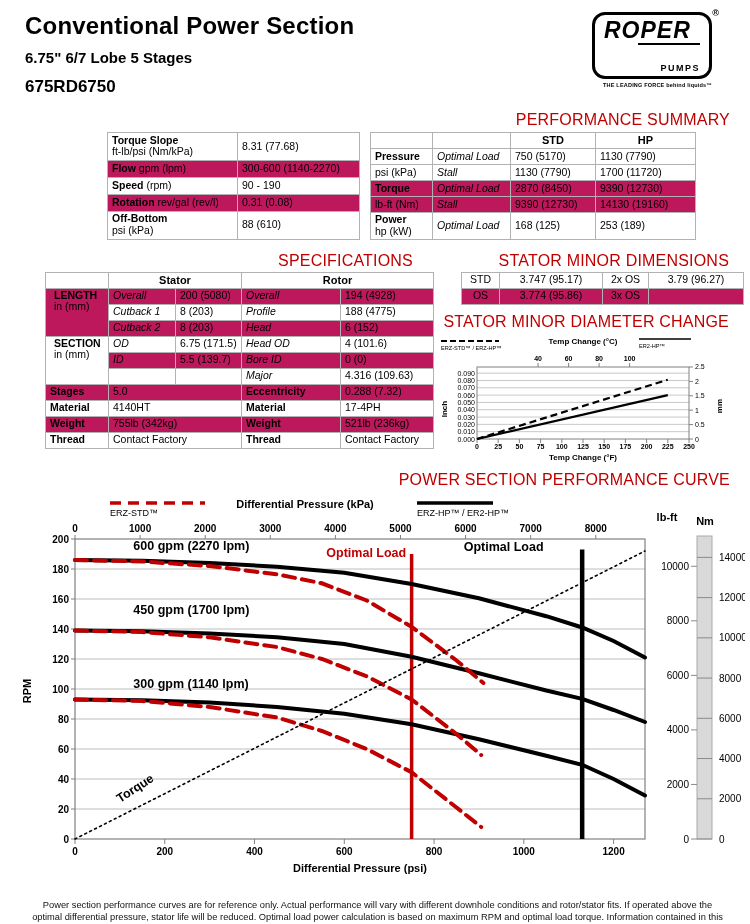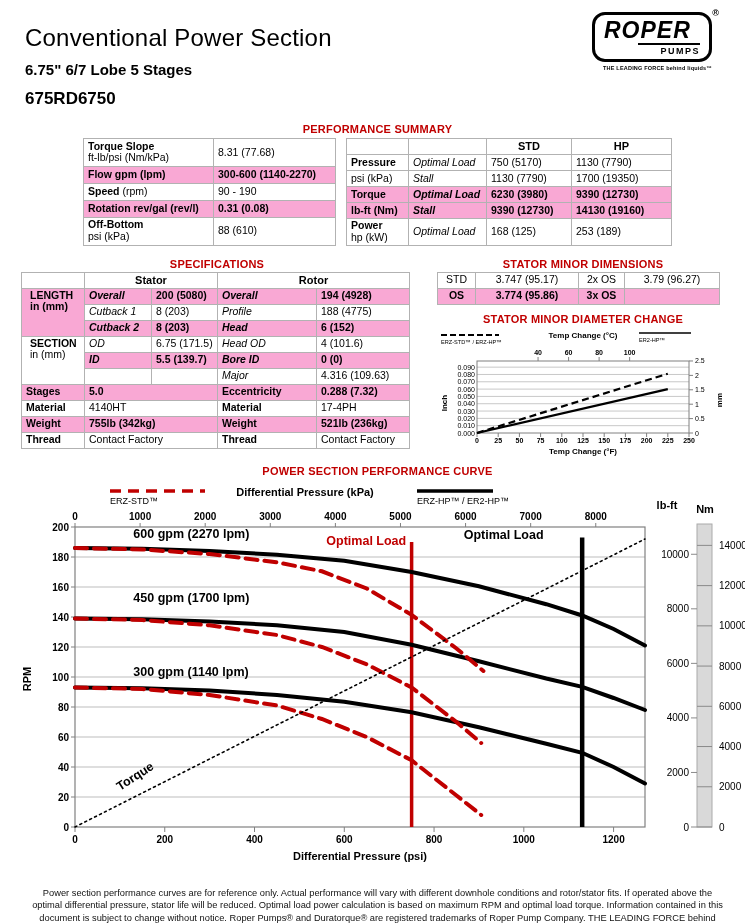--- a/index.html
+++ b/index.html
@@ -1,36 +1,36 @@
 <!DOCTYPE html>
 <html><head>
 <meta charset="utf-8">
 <style>
   html,body{margin:0;padding:0;background:#fff;}
   body{width:750px;height:924px;overflow:hidden;color:#000;
        font-family:"Liberation Sans",sans-serif;position:relative;}
   .page{padding:12px 20px 0 25px;}
   
   .hdr{display:flex;justify-content:space-between;align-items:flex-start;}
-  .title{font-size:24px;font-weight:normal;letter-spacing:.2px;margin-top:12px;}
+  .title{font-size:24px;font-weight:bold;letter-spacing:.2px;}
   .subtitle{font-size:15px;font-weight:bold;margin-top:9px;}
   .model{font-size:17px;font-weight:bold;margin-top:11px;}
   .logoWrap{margin-right:18px;position:relative;}
   .logoBox{border:3px solid #000;border-radius:13px;padding:4px 9px 3px;width:96px;position:relative;}
   .logoMark{font-size:23px;font-weight:800;letter-spacing:1px;font-style:italic;line-height:1;}
-  .logoPumps{font-size:9px;font-weight:bold;letter-spacing:1.5px;text-align:right;border-top:2px solid #000;margin-top:1px;padding-top:1px;margin-left:34px;}
+  .logoPumps{font-size:9px;font-weight:bold;letter-spacing:1.5px;text-align:right;border-top:2px solid #000;margin-top:1px;padding-top:18px;margin-left:34px;}
   .logoReg{position:absolute;top:-7px;right:-10px;font-size:9px;font-weight:bold;}
   .logoTag{font-size:5.5px;font-weight:bold;text-align:right;margin-top:3px;letter-spacing:.2px;}
   
-  .sec{color:#C00000;font-weight:bold;font-size:11px;text-align:center;letter-spacing:.2px;}
+  .sec{color:#C00000;font-weight:normal;font-size:16px;text-align:right;letter-spacing:.2px;}
   
-  table.dtable{border-collapse:collapse;font-size:10.5px;line-height:1.12;table-layout:fixed;}
+  table.dtable{border-collapse:collapse;font-size:10.5px;line-height:1.12;table-layout:fixed;margin-left:24px;}
   .dtable td,.dtable th{border:1px solid #b2b2b2;padding:1px 4px;height:13px;overflow:hidden;}
   .dtable th{text-align:center;font-size:11px;}
-  .dtable tr.shade{background:#f9a8d4;font-weight:bold;}
+  .dtable tr.shade{background:#be185d;}
   .dtable td i{font-family:"Liberation Sans",sans-serif;}
   .dtable td.center{text-align:center;}
   .dtable td.top{vertical-align:top;padding-left:8px;}
   .perfRow{display:flex;margin-left:58px;margin-top:3px;}
   .row2{display:flex;margin-top:12px;}
   .col-specs{width:392px;margin-left:-4px;}
   .col-right{width:292px;margin-left:24px;}
   .mt2{margin-top:2px;} .mt8{margin-top:8px;} .mt14{margin-top:14px;}
   
   .chartWrap{margin-left:-10px;margin-top:2px;}
@@ -107,26 +107,26 @@
           <tr>
             <td><b>Pressure</b></td>
             <td><i>Optimal Load</i></td>
             <td>750 (5170)</td>
             <td>1130 (7790)</td>
           </tr>
           <tr>
             <td>psi (kPa)</td>
             <td><i>Stall</i></td>
             <td>1130 (7790)</td>
-            <td>1700 (19350)</td>
+            <td>1700 (11720)</td>
           </tr>
           <tr class="shade">
             <td><b>Torque</b></td>
             <td><i>Optimal Load</i></td>
-            <td>6230 (3980)</td>
+            <td>2870 (8450)</td>
             <td>9390 (12730)</td>
           </tr>
           <tr class="shade">
             <td>lb-ft (Nm)</td>
             <td><i>Stall</i></td>
             <td>9390 (12730)</td>
             <td>14130 (19160)</td>
           </tr>
           <tr>
             <td><b>Power</b><br>hp (kW)</td>

